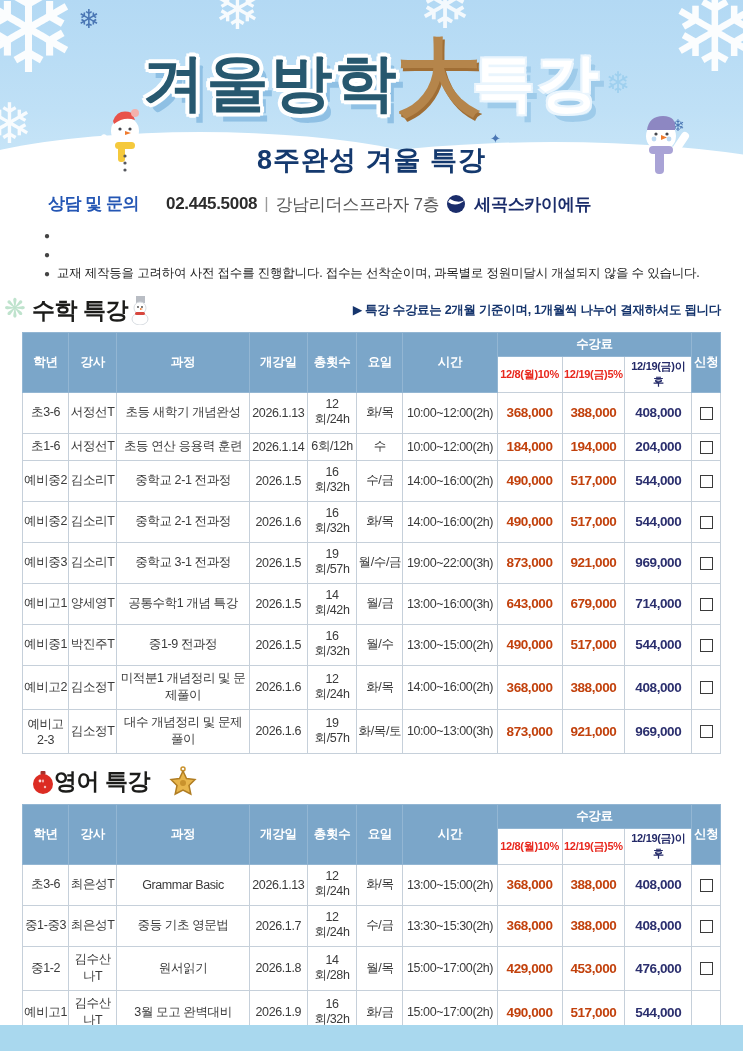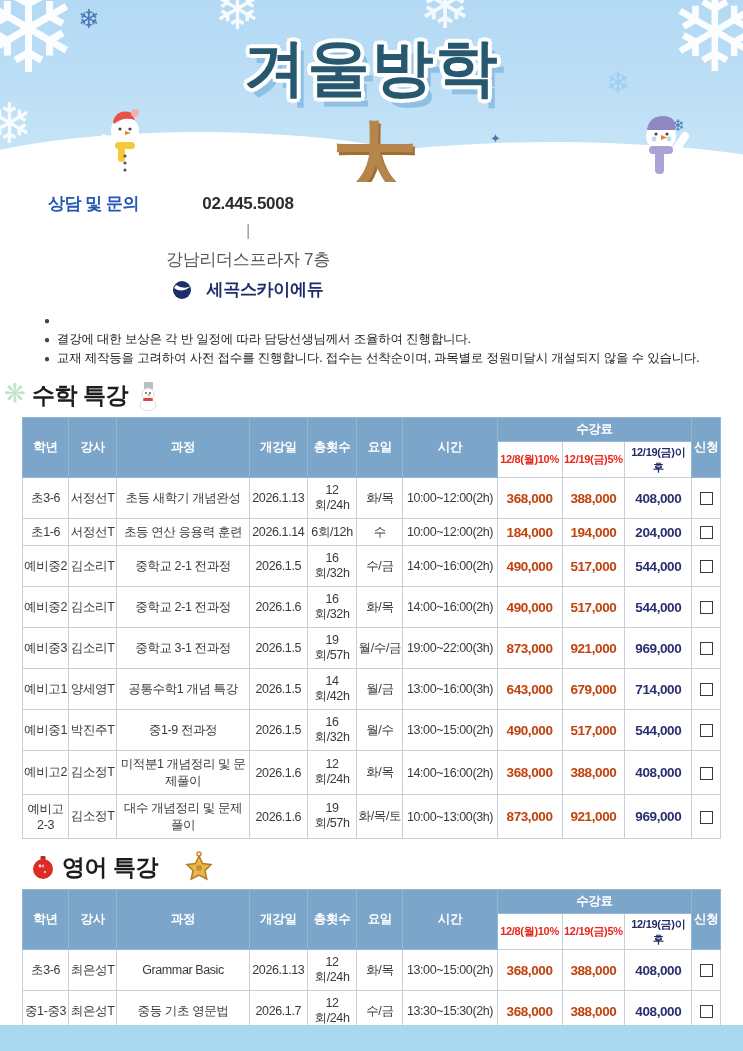--- a/index.html
+++ b/index.html
@@ -14,21 +14,21 @@
     position:relative;height:182px;overflow:hidden;
     background:linear-gradient(180deg,#b3d9f4 0%,#bfe0f6 60%,#cbe7f8 100%);
   }
   .flake{position:absolute;color:#ffffff;line-height:1;user-select:none;}
   .flake.blue{color:#4a76b4;}
   .flake.lt{color:#9fd0ef;}
   .hill{position:absolute;left:-80px;bottom:-70px;width:560px;height:120px;background:#fff;border-radius:50%;}
   .hill2{position:absolute;right:-120px;bottom:-80px;width:620px;height:120px;background:#fff;border-radius:50%;}
   .hero-title{
     position:relative;z-index:3;display:flex;justify-content:center;align-items:center;
-    margin-top:26px;font-weight:bold;letter-spacing:2px;flex-direction:column;
+    margin-top:26px;font-weight:bold;letter-spacing:2px;
   }
   .t-main{
     font-size:62px;color:#27586f;
     text-shadow:-3px -3px 0 #fff,3px -3px 0 #fff,-3px 3px 0 #fff,3px 3px 0 #fff,
       0 -4px 0 #fff,0 4px 0 #fff,-4px 0 0 #fff,4px 0 0 #fff,7px 9px 0 #8fc0e4;
   }
   .t-dae{
     font-size:84px;color:#b5854b;margin:0 -10px 0 -2px;z-index:4;font-weight:bold;
     text-shadow:2px 3px 0 #a06e35;transform:translateY(-4px);
   }
@@ -42,29 +42,29 @@
     font-size:27px;font-weight:bold;color:#14396e;letter-spacing:1px;
   }
   .snowman{position:absolute;z-index:4;}
   
   .info{padding:10px 22px 0 48px;}
   .info-line{display:flex;align-items:baseline;margin-bottom:6px;font-size:17px;}
   .info-label{flex:0 0 118px;color:#2456b4;font-weight:bold;letter-spacing:-0.5px;}
   .info-value{color:#2c2c2c;font-weight:bold;letter-spacing:-0.3px;}
   .rd{color:#e8281e;}
   .gy{color:#8a8a8a;}
-  .contact-line{display:flex;align-items:center;gap:7px;color:#2c2c2c;flex-direction:column;}
-  .brand{display:inline-flex;align-items:center;gap:14px;color:#1b2d6b;font-weight:bold;}
+  .contact-line{display:flex;align-items:center;gap:7px;color:#2c2c2c;}
+  .brand{display:inline-flex;align-items:center;gap:8px;color:#1b2d6b;font-weight:bold;}
   .sep{color:#9a9a9a;font-weight:normal;}
   .bullets{margin:10px 0 0 -4px;}
   .bullet{display:flex;gap:7px;font-size:12.5px;color:#222;line-height:1.5;letter-spacing:-0.2px;}
   .bullet .dot{color:#444;font-size:10px;line-height:1.9;}
   
   .lecture{padding:0 22px;position:relative;}
-  .sec-head{display:flex;align-items:center;gap:8px;margin:12px 0 6px 10px;}
+  .sec-head{display:flex;align-items:center;gap:0;margin:12px 0 6px 10px;}
   .sec-head h2{margin:0;font-size:23px;color:#1c1c1a;letter-spacing:-0.5px;font-weight:bold;}
   .note{margin-left:auto;font-size:12.5px;font-weight:bold;color:#16356d;letter-spacing:-0.3px;}
   .deco-left{position:absolute;left:4px;top:-2px;font-size:26px;color:#bfe3cd;}
   
   table.course-table{width:100%;border-collapse:collapse;table-layout:fixed;}
   table.course-table th{
     background:#7ba6c9;color:#fff;font-size:12.5px;font-weight:bold;
     border:1px solid #93b6d3;padding:5px 1px;letter-spacing:-0.3px;
   }
   table.course-table th.pgroup{padding:3px 17px;}
@@ -97,20 +97,21 @@
   <span class="flake lt" style="right:112px;top:68px;font-size:30px;">❄</span>
   <span class="flake" style="left:-14px;top:96px;font-size:56px;opacity:.9;">❄</span>
   <span class="flake blue" style="right:58px;top:118px;font-size:16px;">❄</span>
   <span class="flake blue" style="left:490px;top:132px;font-size:13px;">✦</span>
 
   <div class="hero-title">
     <span class="t-main">겨울방학</span>
     <span class="t-dae">大</span>
     <span class="t-sub">특강</span>
   </div>
+  <div class="tagline">8주완성 겨울 특강</div>
 
   <div class="hill"></div>
   <div class="hill2"></div>
 
   <svg class="snowman" style="left:92px;bottom:2px;" width="66" height="76" viewBox="0 0 66 76">
     <line x1="12" y1="34" x2="22" y2="44" stroke="#fff" stroke-width="7" stroke-linecap="round"></line>
     <line x1="54" y1="34" x2="44" y2="44" stroke="#fff" stroke-width="7" stroke-linecap="round"></line>
     <ellipse cx="33" cy="56" rx="19" ry="18" fill="#fff"></ellipse>
     <circle cx="33" cy="27" r="14" fill="#fff"></circle>
     <path d="M21 17 Q26 4 40 9 L43 16 Q32 12 22 20 Z" fill="#e8524a"></path>
@@ -155,21 +156,20 @@
         <span>세곡스카이에듀</span>
       </span>
     </span>
   </div>
   <div class="bullets">
     <div class="bullet">
         <span class="dot">●</span>
       </div>
     <div class="bullet">
         <span class="dot">●</span>
-        <span>결강에 대한 보상은 각 반 일정에 따라 담당선생님께서 조율하여 진행합니다.</span>
       </div>
     <div class="bullet">
         <span class="dot">●</span>
         <span>교재 제작등을 고려하여 사전 접수를 진행합니다. 접수는 선착순이며, 과목별로 정원미달시 개설되지 않을 수 있습니다.</span>
       </div>
   </div>
 </div>
 
 <section class="lecture">
   <span class="deco-left">❋</span>
@@ -177,20 +177,21 @@
     <h2>수학 특강</h2>
     <svg class="icon" width="24" height="30" viewBox="0 0 24 30">
       <rect x="8" y="1" width="9" height="7" fill="#b9bdc4"></rect>
       <circle cx="12" cy="13" r="6" fill="#fff" stroke="#d8dde2"></circle>
       <ellipse cx="12" cy="24" rx="8" ry="6" fill="#fff" stroke="#d8dde2"></ellipse>
       <rect x="7" y="17" width="10" height="3" rx="1.5" fill="#d8473e"></rect>
       <circle cx="10" cy="12" r="0.9" fill="#444"></circle>
       <circle cx="14" cy="12" r="0.9" fill="#444"></circle>
       <path d="M12 13 L15 14 L12 15 Z" fill="#ef7b2e"></path>
     </svg>
+    <div class="note">▶ 특강 수강료는 2개월 기준이며, 1개월씩 나누어 결재하셔도 됩니다</div>
   </div>
   <table class="course-table">
       <colgroup>
         <col style="width: 6.6%;">
         <col style="width: 6.9%;">
         <col style="width: 19%;">
         <col style="width: 8.3%;">
         <col style="width: 7.1%;">
         <col style="width: 6.6%;">
         <col style="width: 13.5%;">

